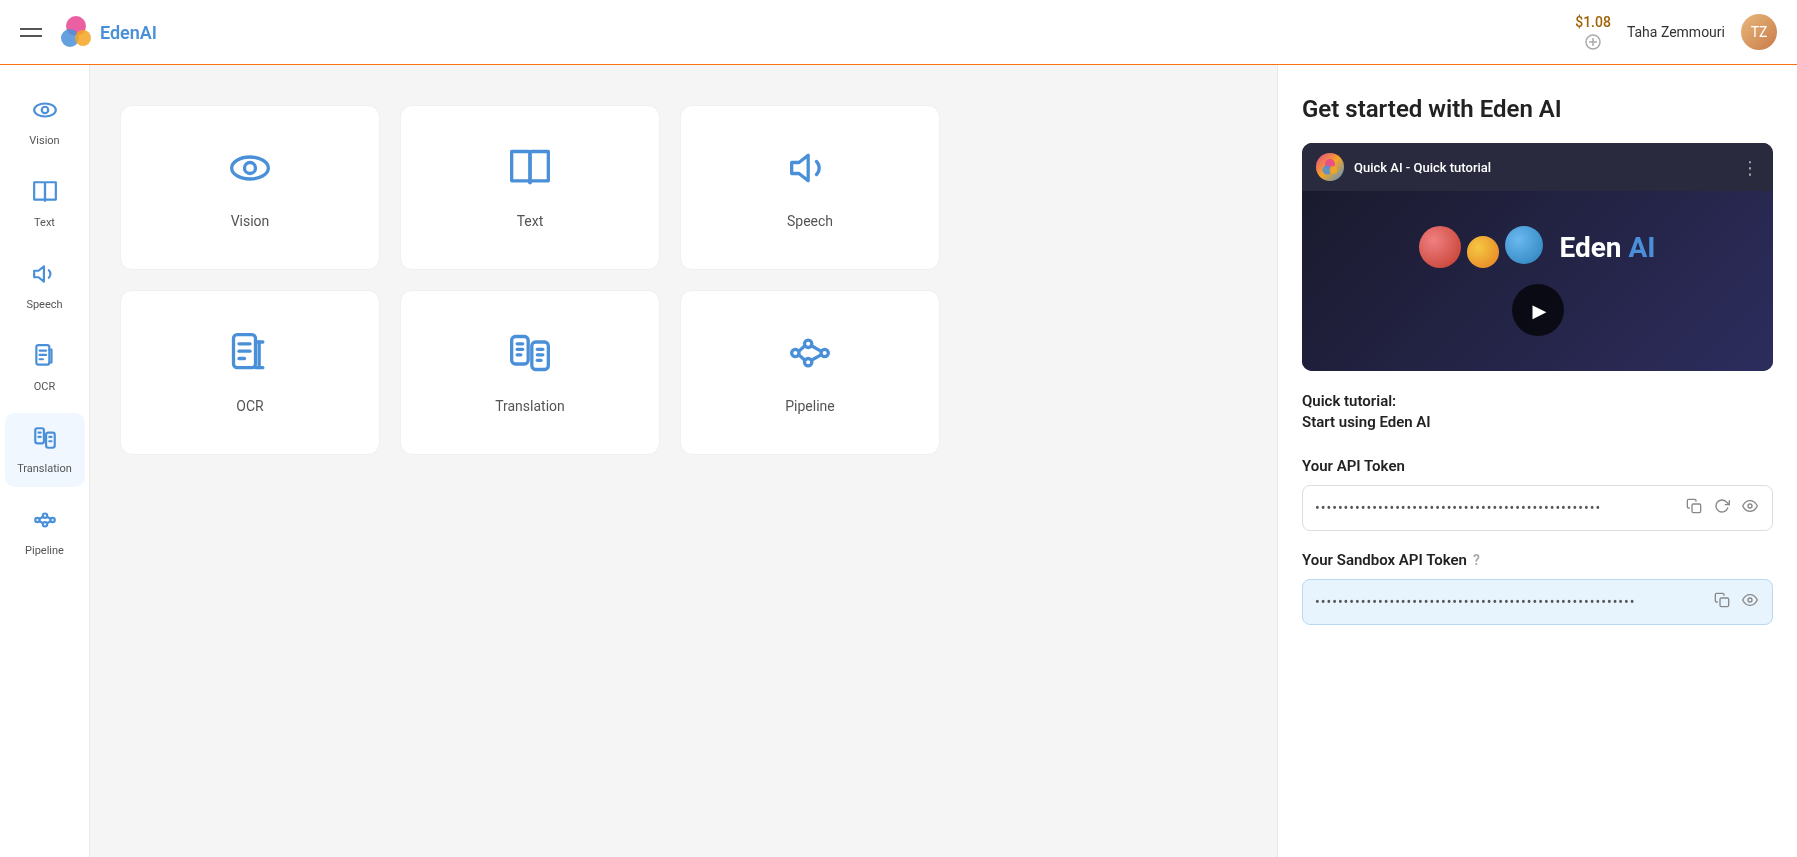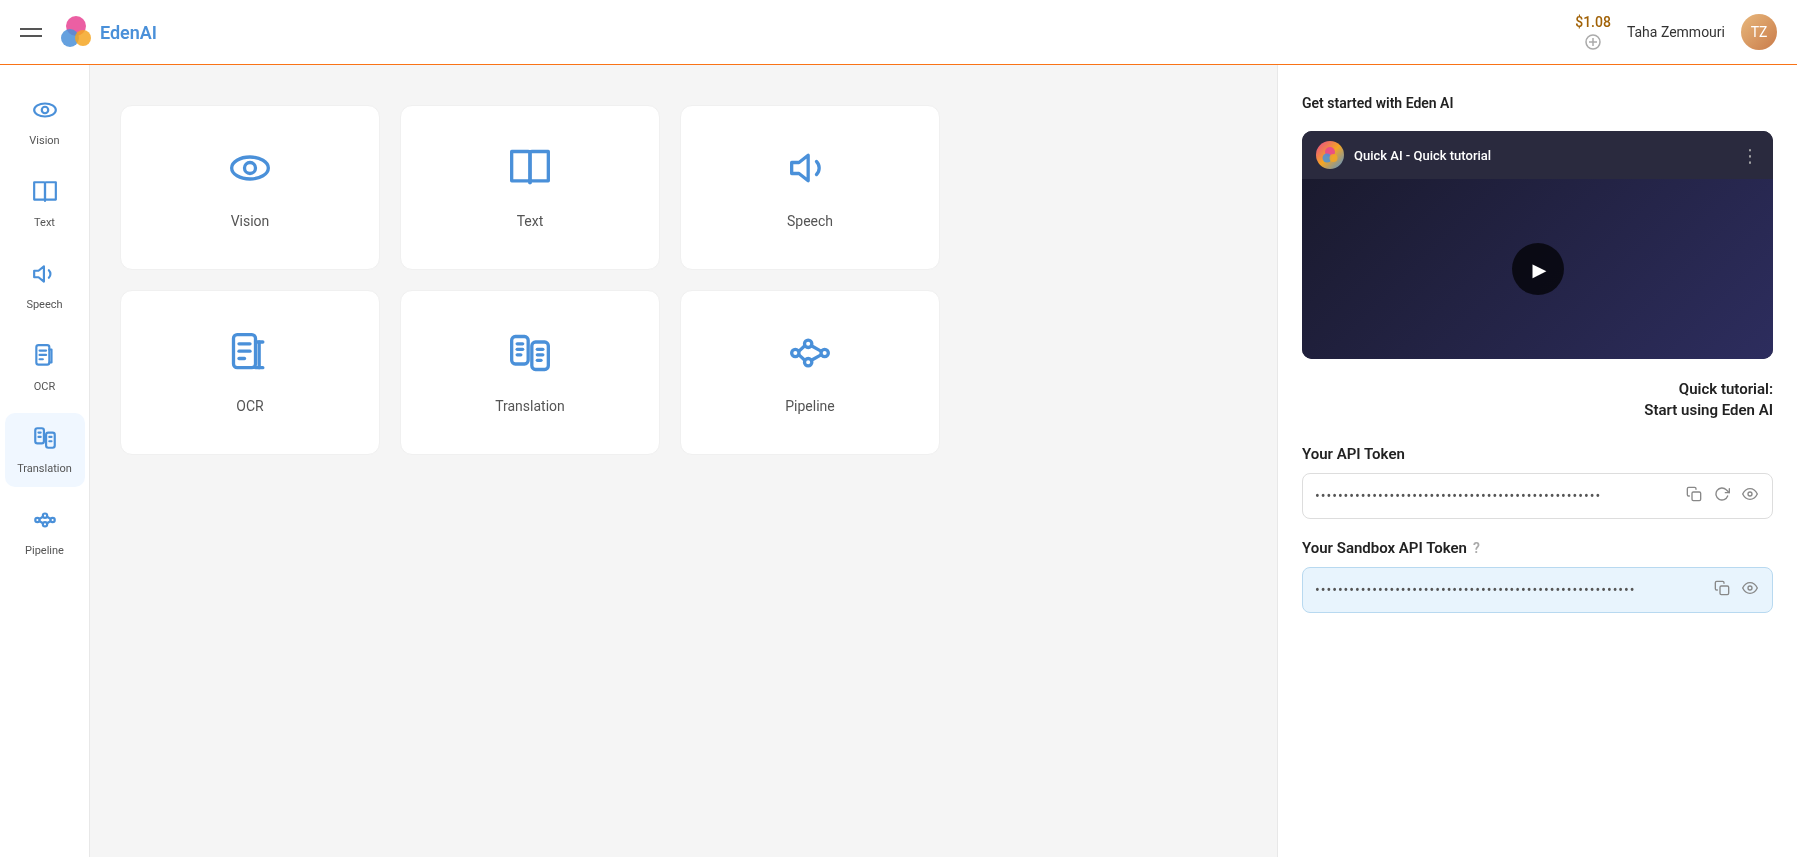--- a/index.html
+++ b/index.html
@@ -91,21 +91,21 @@
 
     
     .right-panel {
       width: 520px;
       background: #fff;
       border-left: 1px solid #e8e8e8;
       padding: 30px 24px;
       overflow-y: auto;
       flex-shrink: 0;
     }
-    .panel-title { font-size: 14px; font-weight: 600; color: #222; margin-bottom: 20px; }
+    .panel-title { font-size: 24px; font-weight: 600; color: #222; margin-bottom: 20px; }
 
     
     .video-thumb {
       width: 100%;
       border-radius: 10px;
       overflow: hidden;
       background: #1a1a2e;
       margin-bottom: 20px;
       position: relative;
       cursor: pointer;
@@ -140,21 +140,21 @@
     .eden-text-large { font-size: 28px; font-weight: 700; color: #fff; }
     .eden-text-large span { color: #4a90d9; }
     .play-btn {
       width: 52px; height: 52px;
       background: rgba(0,0,0,0.7);
       border-radius: 50%;
       display: flex; align-items: center; justify-content: center;
       cursor: pointer;
     }
     .play-btn::after { content: '▶'; color: #fff; font-size: 18px; margin-left: 4px; }
-    .video-caption { text-align: right; font-size: 15px; font-weight: 600; color: #222; margin-bottom: 24px; line-height: 1.4; }
+    .video-caption { text-align: left; font-size: 15px; font-weight: 600; color: #222; margin-bottom: 24px; line-height: 1.4; }
 
     
     .token-section { margin-bottom: 20px; }
     .token-label { font-size: 15px; font-weight: 600; color: #222; margin-bottom: 10px; display: flex; align-items: center; gap: 6px; }
     .token-label .help-icon { color: #aaa; font-size: 14px; cursor: pointer; }
     .token-input-row {
       display: flex;
       align-items: center;
       border: 1px solid #ddd;
       border-radius: 8px;
@@ -377,20 +377,28 @@
               <circle cx="18" cy="12" r="10" fill="#e84393" opacity="0.85"></circle>
               <circle cx="12" cy="24" r="9" fill="#4a90d9" opacity="0.85"></circle>
               <circle cx="25" cy="24" r="8" fill="#f5a623" opacity="0.85"></circle>
             </svg>
           </div>
           <span class="video-title">Quick AI - Quick tutorial</span>
         </div>
         <span class="video-dots">⋮</span>
       </div>
       <div class="video-body">
+        <div class="video-eden-logo">
+          <div class="eden-spheres">
+            <div class="sphere sphere-red"></div>
+            <div class="sphere sphere-orange"></div>
+            <div class="sphere sphere-blue"></div>
+          </div>
+          <div class="eden-text-large">Eden <span>AI</span></div>
+        </div>
         <div class="play-btn"></div>
       </div>
     </div>
 
     <div class="video-caption">
       <span>Quick tutorial:</span><br>
       <span>Start using Eden AI</span>
     </div>
 
     <div class="token-section">

